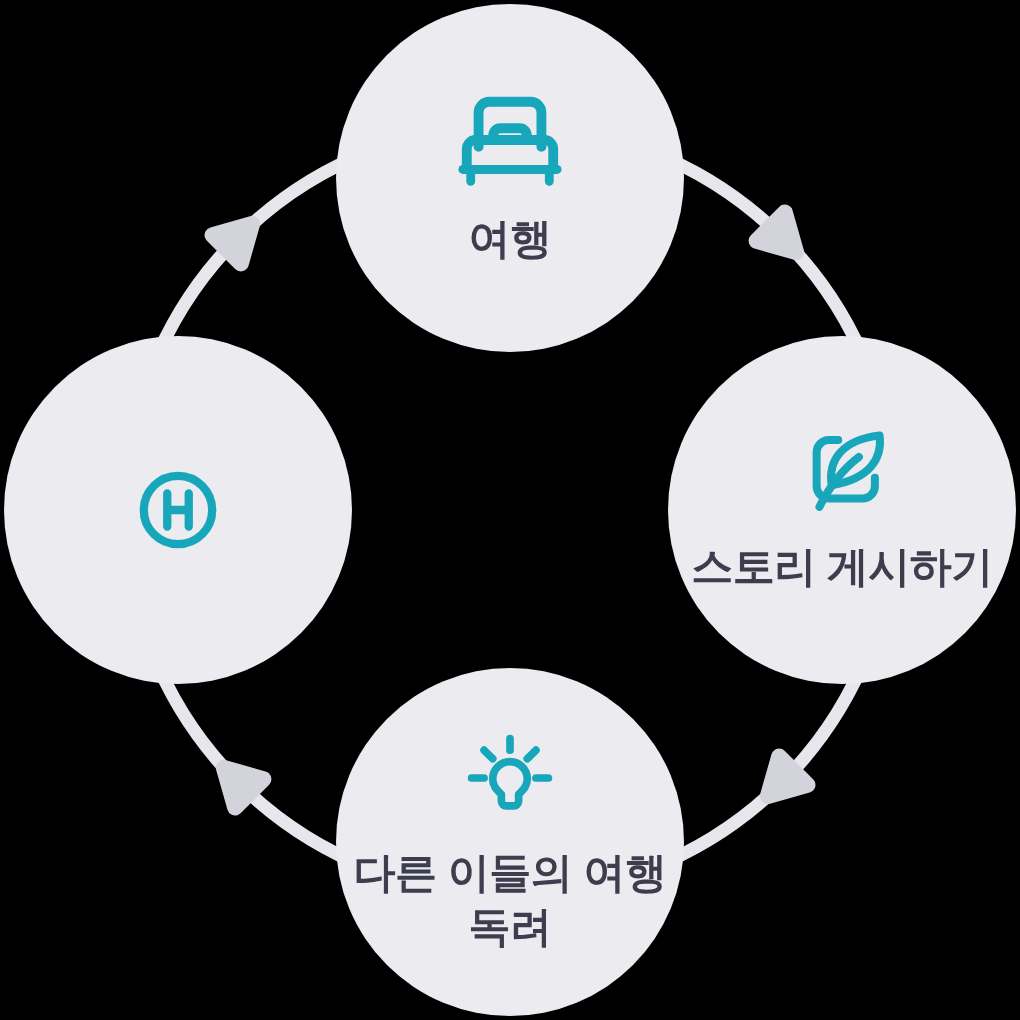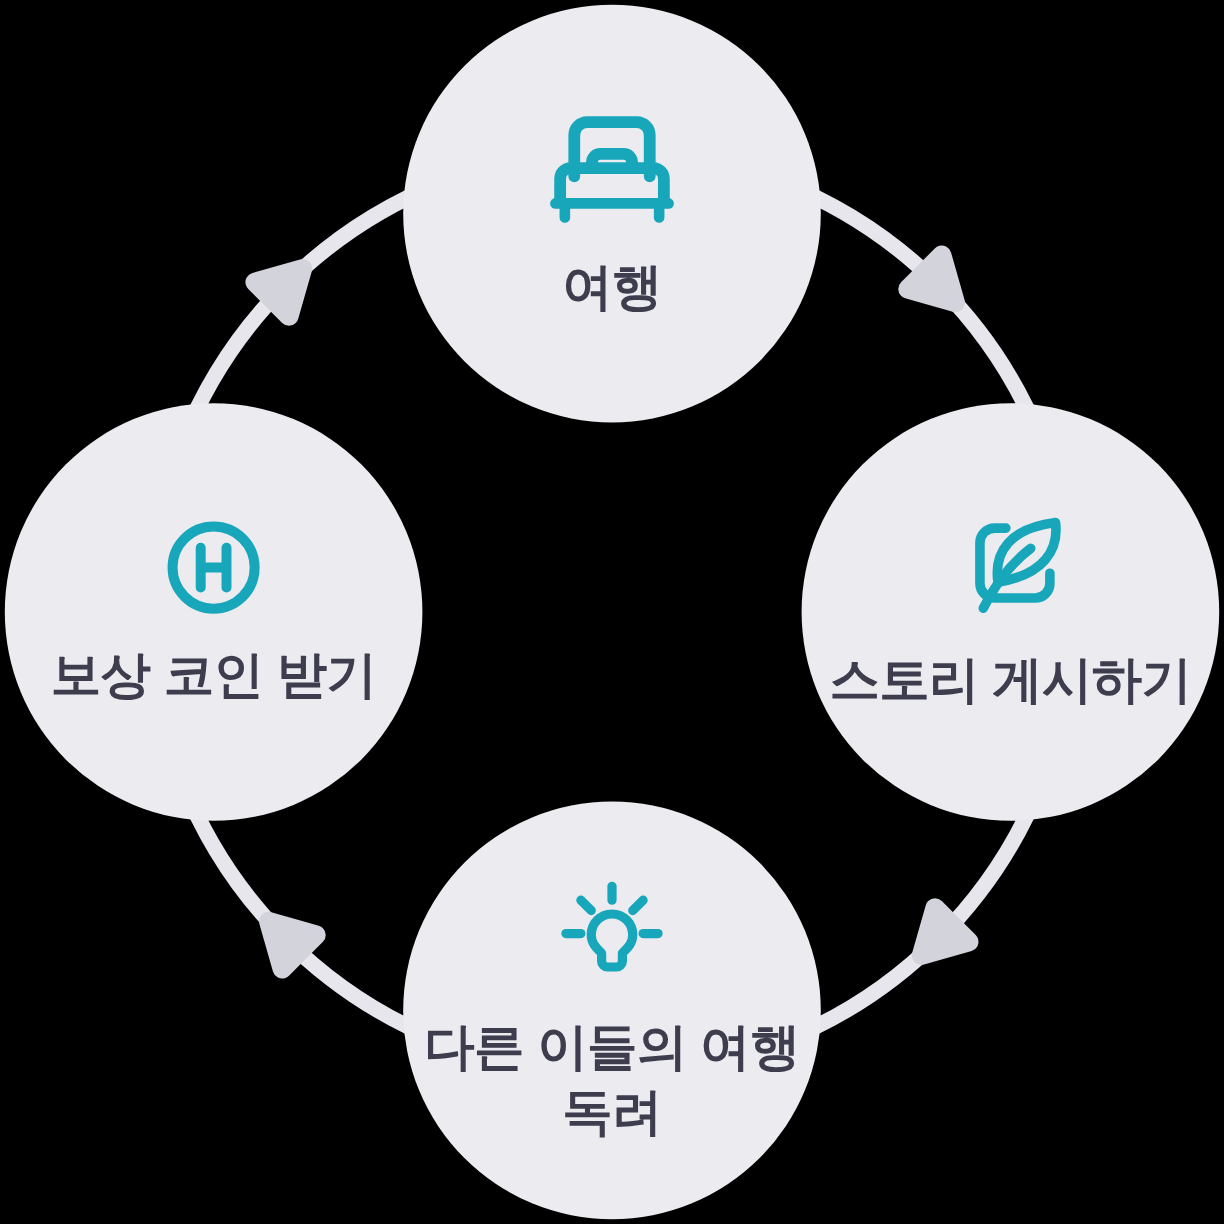--- a/index.html
+++ b/index.html
@@ -108,18 +108,15 @@
     </div>
   </div>
 
   <div class="node node-left">
     <div class="node-icon">
       <svg width="86" height="86" viewBox="0 0 88 88">
         <circle class="ic" stroke-width="8.5" cx="44" cy="44" r="35"></circle>
         <path class="ic" stroke-width="8.5" d="M33,27 v34 M55,27 v34 M33,44 h22"></path>
       </svg>
     </div>
-    <div class="node-label">
-      <span>보상 코인 받기</span>
-    </div>
   </div>
 
 </div>
 
 </body></html>

